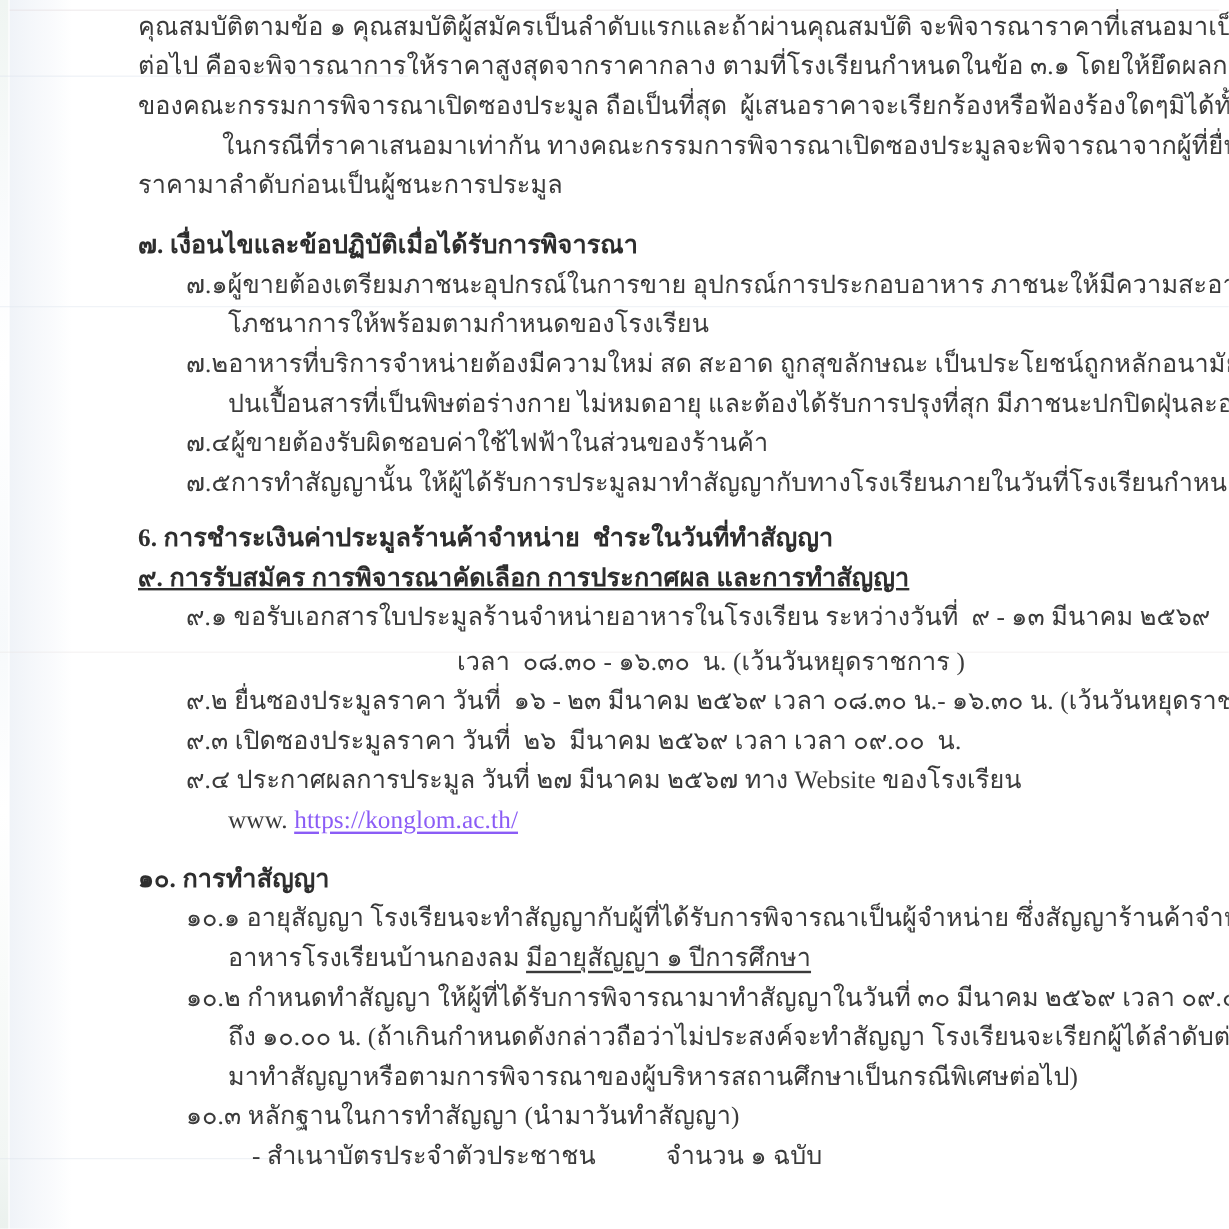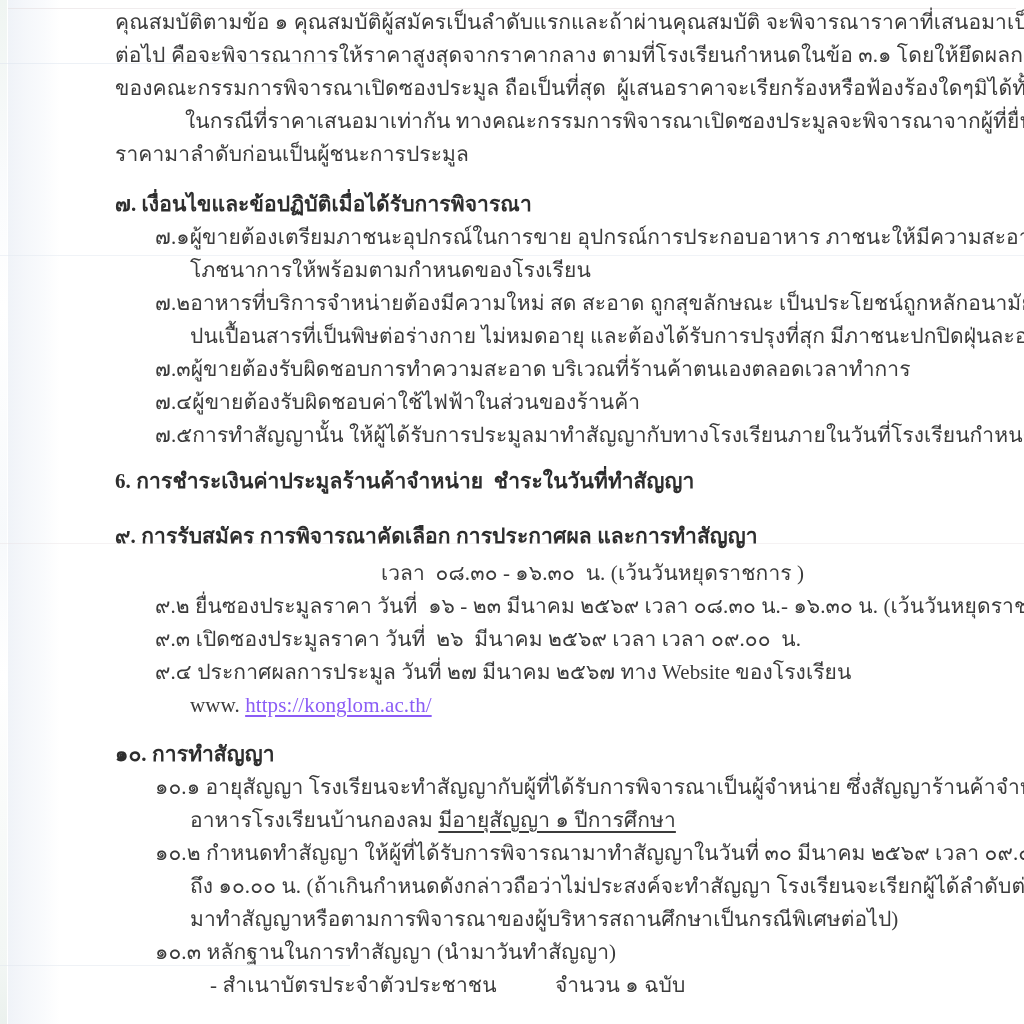--- a/index.html
+++ b/index.html
@@ -49,21 +49,21 @@
     white-space:pre;
     letter-spacing:0.1px;
   }
   .head{font-weight:700;color:#2e2e2e;}
   .indent-first{text-indent:70px;}
   .item{margin-left:40px;}
   .cont{margin-left:75px;}
   .dash-row{margin-left:95px;}
   .mt-sec7{margin-top:17px;}
   .mt-sec8{margin-top:13px;}
-  .mt-sec9{margin-top:22px;}
+  .mt-sec9{text-decoration:underline;}
   .mt-line{margin-top:4px;text-align:center;}
   .mt-sec10{margin-top:16px;}
   .link{
     color:#8b5cf6;
     text-decoration:underline;
     text-underline-offset:3px;
     cursor:pointer;
   }
   .uline{
     text-decoration:underline;
@@ -90,27 +90,27 @@
     <div class="line">ต่อไป คือจะพิจารณาการให้ราคาสูงสุดจากราคากลาง ตามที่โรงเรียนกำหนดในข้อ ๓.๑ โดยให้ยึดผลการพิจารณา</div>
     <div class="line">ของคณะกรรมการพิจารณาเปิดซองประมูล ถือเป็นที่สุด  ผู้เสนอราคาจะเรียกร้องหรือฟ้องร้องใดๆมิได้ทั้งสิ้น</div>
     <div class="line indent-first">ในกรณีที่ราคาเสนอมาเท่ากัน ทางคณะกรรมการพิจารณาเปิดซองประมูลจะพิจารณาจากผู้ที่ยื่นซองเสนอ</div>
     <div class="line">ราคามาลำดับก่อนเป็นผู้ชนะการประมูล</div>
 
     <div class="line head mt-sec7">๗. เงื่อนไขและข้อปฏิบัติเมื่อได้รับการพิจารณา</div>
     <div class="line item">๗.๑ผู้ขายต้องเตรียมภาชนะอุปกรณ์ในการขาย อุปกรณ์การประกอบอาหาร ภาชนะให้มีความสะอาด ถูกหลัก</div>
     <div class="line cont">โภชนาการให้พร้อมตามกำหนดของโรงเรียน</div>
     <div class="line item">๗.๒อาหารที่บริการจำหน่ายต้องมีความใหม่ สด สะอาด ถูกสุขลักษณะ เป็นประโยชน์ถูกหลักอนามัย ไม่</div>
     <div class="line cont">ปนเปื้อนสารที่เป็นพิษต่อร่างกาย ไม่หมดอายุ และต้องได้รับการปรุงที่สุก มีภาชนะปกปิดฝุ่นละออง</div>
-    <div class="line item">๗.๓ผู้ขายต้องรับผิดชอบการทำความสะอาด บริเวณที่ร้านค้าตนเองตลอดเวลาทำการ</div>
     <div class="line item">๗.๔ผู้ขายต้องรับผิดชอบค่าใช้ไฟฟ้าในส่วนของร้านค้า</div>
     <div class="line item">๗.๕การทำสัญญานั้น ให้ผู้ได้รับการประมูลมาทำสัญญากับทางโรงเรียนภายในวันที่โรงเรียนกำหนด</div>
 
     <div class="line head mt-sec8">6. การชำระเงินค่าประมูลร้านค้าจำหน่าย  ชำระในวันที่ทำสัญญา</div>
 
     <div class="line head mt-sec9">๙. การรับสมัคร การพิจารณาคัดเลือก การประกาศผล และการทำสัญญา</div>
+    <div class="line item">๙.๑ ขอรับเอกสารใบประมูลร้านจำหน่ายอาหารในโรงเรียน ระหว่างวันที่  ๙ - ๑๓ มีนาคม ๒๕๖๙</div>
     <div class="line cont mt-line">เวลา  ๐๘.๓๐ - ๑๖.๓๐  น. (เว้นวันหยุดราชการ )</div>
     <div class="line item">๙.๒ ยื่นซองประมูลราคา วันที่  ๑๖ - ๒๓ มีนาคม ๒๕๖๙ เวลา ๐๘.๓๐ น.- ๑๖.๓๐ น. (เว้นวันหยุดราชการ)</div>
     <div class="line item">๙.๓ เปิดซองประมูลราคา วันที่  ๒๖  มีนาคม ๒๕๖๙ เวลา เวลา ๐๙.๐๐  น.</div>
     <div class="line item">๙.๔ ประกาศผลการประมูล วันที่ ๒๗ มีนาคม ๒๕๖๗ ทาง Website ของโรงเรียน</div>
     <div class="line cont"><span>www. </span><a class="link">https://konglom.ac.th/</a></div>
 
     <div class="line head mt-sec10">๑๐. การทำสัญญา</div>
     <div class="line item">๑๐.๑ อายุสัญญา โรงเรียนจะทำสัญญากับผู้ที่ได้รับการพิจารณาเป็นผู้จำหน่าย ซึ่งสัญญาร้านค้าจำหน่าย</div>
     <div class="line cont"><span>อาหารโรงเรียนบ้านกองลม </span><span class="uline">มีอายุสัญญา ๑ ปีการศึกษา</span></div>
     <div class="line item">๑๐.๒ กำหนดทำสัญญา ให้ผู้ที่ได้รับการพิจารณามาทำสัญญาในวันที่ ๓๐ มีนาคม ๒๕๖๙ เวลา ๐๙.๐๐ น.</div>

